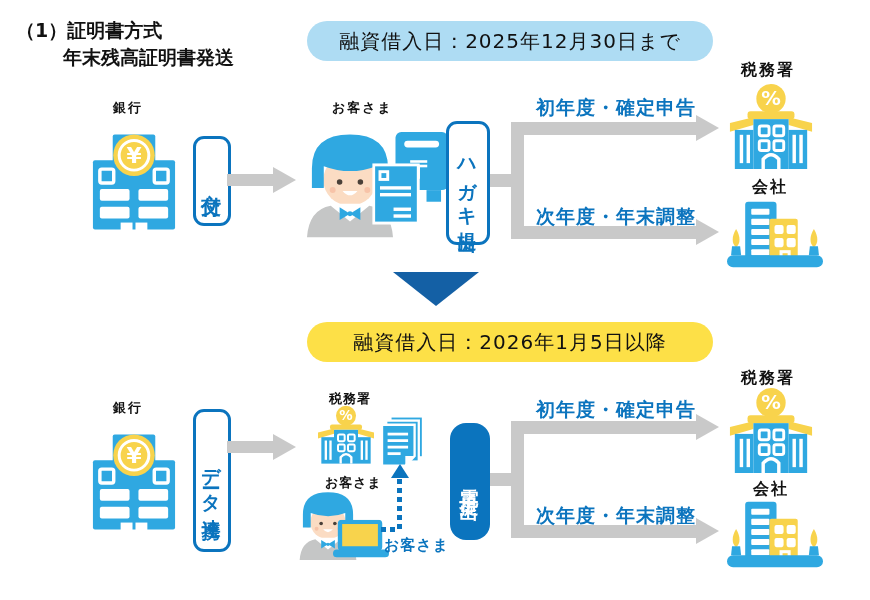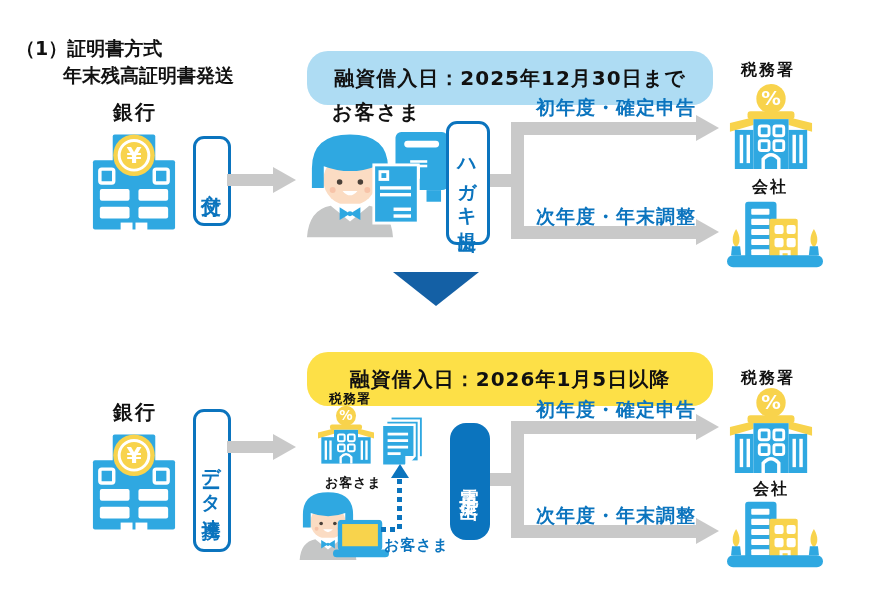--- a/index.html
+++ b/index.html
@@ -2,27 +2,27 @@
 <html><head>
 <meta charset="utf-8">
 <style>
   html,body{margin:0;padding:0;background:#fff;}
   .canvas{position:relative;width:870px;height:600px;background:#fff;overflow:hidden;
           font-family:"DejaVu Sans",sans-serif;}
   
   .heading{position:absolute;font-weight:bold;color:#111;font-size:19px;line-height:27px;white-space:nowrap;}
   .heading .sub{padding-left:47px;}
   
-  .pill{position:absolute;left:307px;width:406px;height:54px;border-radius:21px;
+  .pill{position:absolute;left:307px;width:406px;height:40px;border-radius:21px;
         display:flex;align-items:center;justify-content:center;
-        font-size:20px;font-weight:bold;color:#111;letter-spacing:1px;white-space:nowrap;margin-top:30px;}
+        font-size:20px;font-weight:normal;color:#111;letter-spacing:1px;white-space:nowrap;}
   .pill.blue{background:#aedcf3;}
   .pill.yellow{background:#fde047;}
   
-  .lbl{position:absolute;font-weight:bold;color:#111;font-size:20px;letter-spacing:2px;white-space:nowrap;}
+  .lbl{position:absolute;font-weight:bold;color:#111;font-size:13px;letter-spacing:2px;white-space:nowrap;}
   .lbl.sm{font-size:13px;letter-spacing:1px;}
   .lbl.md{font-size:16px;}
   
   .vbox{position:absolute;box-sizing:border-box;background:#fff;border:3px solid #0b74be;border-radius:11px;
         writing-mode:vertical-rl;display:flex;align-items:center;justify-content:center;
         font-weight:bold;color:#0b74be;font-size:20px;letter-spacing:3px;text-align:center;}
   .vbox.solid{background:#0b74be;color:#fff;border:none;border-radius:16px;font-size:19px;letter-spacing:4px;}
   
   .gbar{position:absolute;background:#c9c9c9;}
   .ghead{position:absolute;width:0;height:0;border-top:13px solid transparent;
@@ -141,21 +141,21 @@
       <rect x="8" y="33" width="22" height="3" fill="#fff"></rect>
       <rect x="8" y="40" width="14" height="3" fill="#fff"></rect>
     </symbol>
     <symbol id="sym-laptop" viewBox="0 0 58 40">
       <rect x="5" y="0" width="46" height="32" rx="4" fill="#2fa8e1"></rect>
       <rect x="9.5" y="4.5" width="37" height="23" fill="#f8d34c"></rect>
       <rect x="0" y="31" width="58" height="8" rx="4" fill="#2fa8e1"></rect>
     </symbol>
   </svg>
 
-  <div class="heading" style="left:16px;top:35px;">
+  <div class="heading" style="left:16px;top:17px;">
     <div><span>（1）</span><span>証明書方式</span></div>
     <div class="sub">年末残高証明書発送</div>
   </div>
 
   <div class="pill blue" style="top:21px;">融資借入日：2025年12月30日まで</div>
 
   <div class="lbl" style="left:113px;top:99px;">銀行</div>
   <svg class="icon" style="left:87px;top:126px;" width="94" height="110" viewBox="0 0 95 110">
       <use href="#sym-bank"></use>
     </svg>

